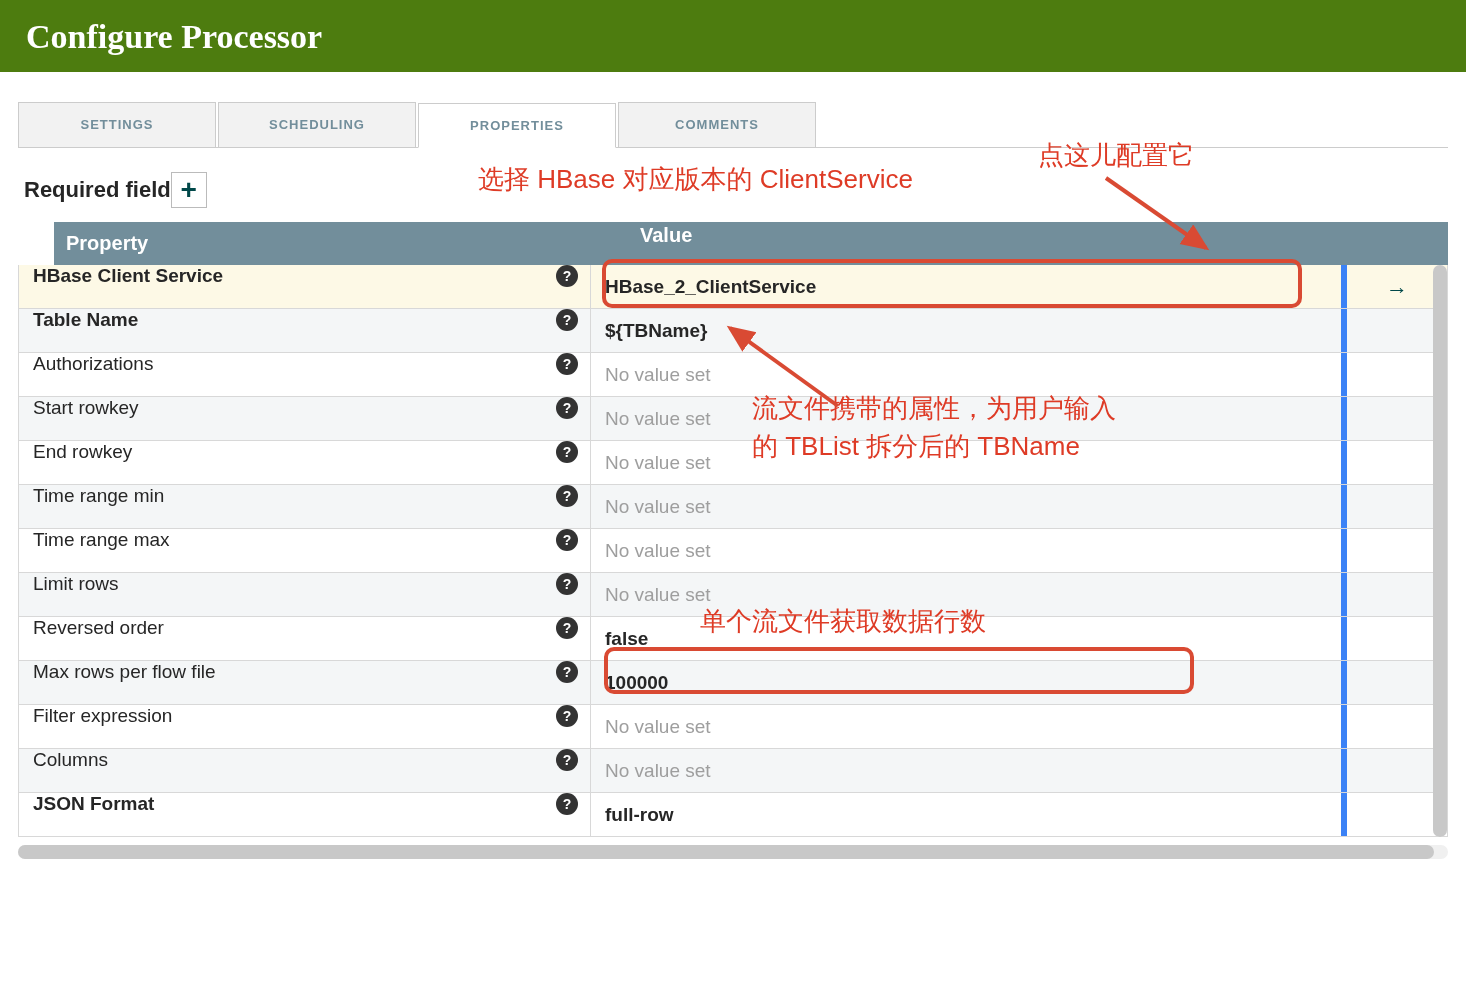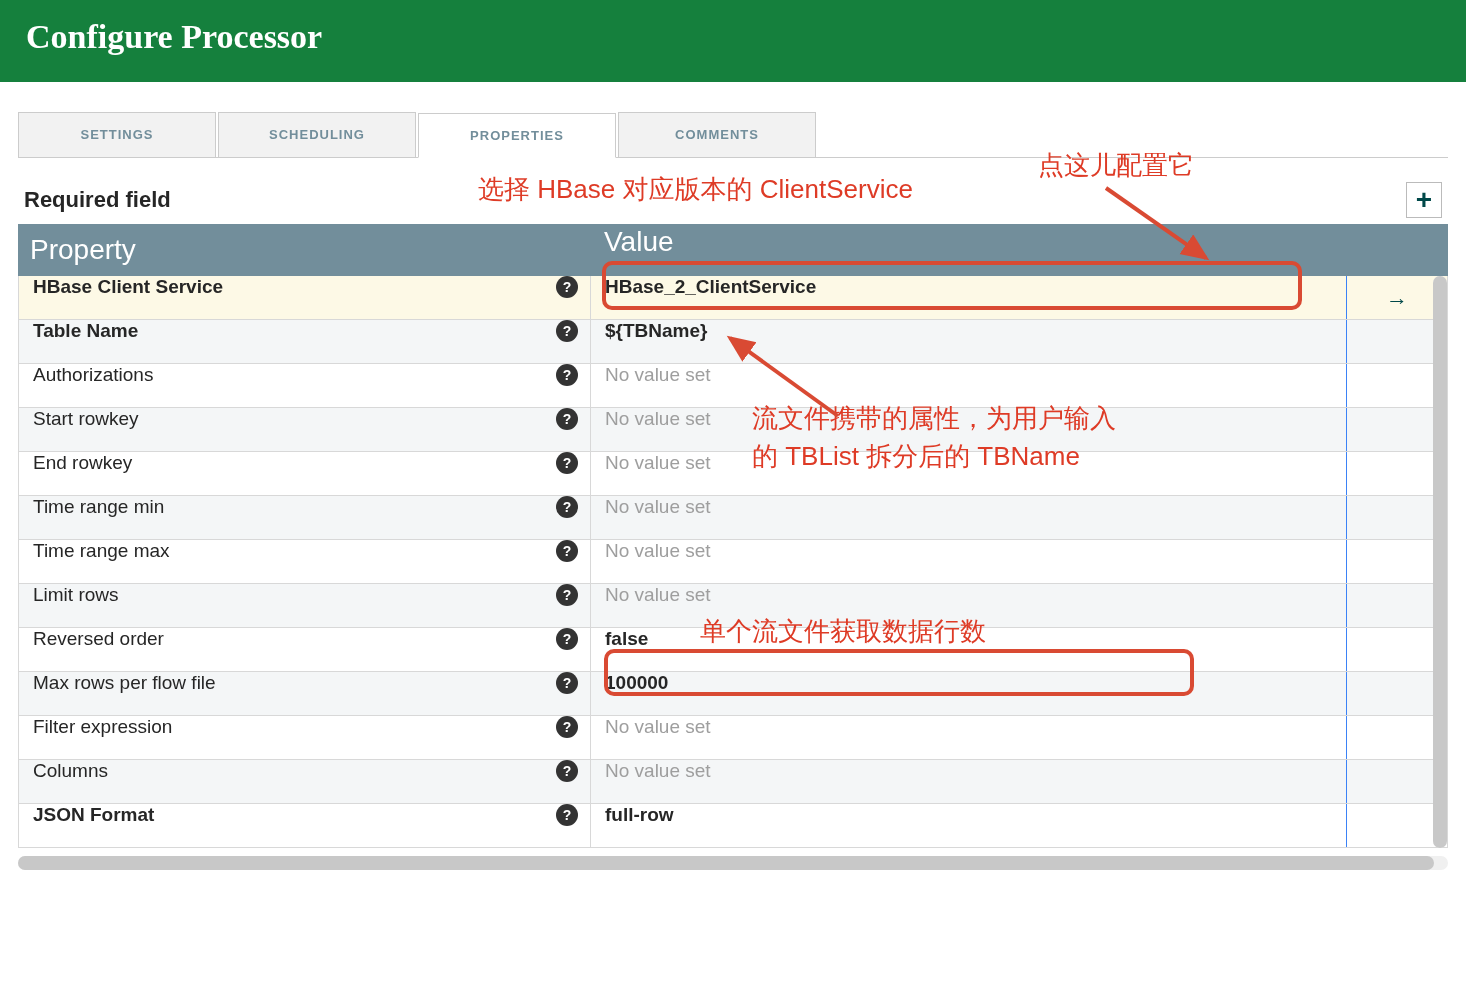--- a/index.html
+++ b/index.html
@@ -1,21 +1,21 @@
 <!DOCTYPE html>
 <html><head>
 <meta charset="utf-8">
 <style>
   * { box-sizing: border-box; }
   html, body { margin: 0; padding: 0; font-family: "Helvetica Neue", Arial, sans-serif; color: #262626; background: #fff; }
   body { width: 1466px; height: 1000px; overflow: hidden; }
 
   .header-bar {
-    background: #15803d;
-    padding: 18px 26px 26px;
+    background: #4d7c0f;
+    padding: 18px 26px 16px;
   }
   .header-bar h1 {
     margin: 0;
     font-size: 34px;
     font-weight: 700;
     color: #fff;
     font-family: Georgia, 'Times New Roman', serif;
   }
 
   .dialog-body { padding: 30px 18px 0 18px; position: relative; }
@@ -30,32 +30,33 @@
     letter-spacing: 1px;
     color: #728e9b;
     background: #f2f2f2;
     border: 1px solid #ccc;
     border-bottom: none;
     margin-right: 2px;
     cursor: pointer;
   }
   .tab.active { background: #fff; border-bottom: 1px solid #fff; position: relative; top: 1px; }
 
-  .req-row { display: flex; justify-content: space-between; align-items: center; margin: 24px 6px 6px 6px; position: relative; }
+  .req-row { display: flex; align-items: center; margin: 24px 6px 14px 6px; position: relative; }
   .req-label { font-size: 22px; font-weight: 700; color: #262626; }
   .add-btn {
     width: 36px; height: 36px; border: 1px solid #bbb; background: #fff;
     display: flex; align-items: center; justify-content: center;
     font-size: 28px; font-weight: 700; color: #004849; cursor: pointer;
   }
 
   .table-wrap { margin: 0 0 0 0; position: relative; }
   .thead {
-    display: flex; background: #728e9b; color: #fff; font-weight: 400;
-    font-size: 28px;
+    display: flex; background: #728e9b; color: #fff; font-weight: 700;
+    font-size: 20px;
+    margin-left: 36px;
   }
   .thead .col-prop { width: 572px; padding: 10px 12px; }
   .thead .col-val  { flex: 1; padding: 2px 14px; }
 
   .rows { border-left: 1px solid #d8d8d8; border-right: 1px solid #d8d8d8; position: relative; }
   .row {
     display: flex; align-items: center; min-height: 43px;
     border-bottom: 1px solid #d8d8d8; font-size: 19px;
   }
   .row:nth-child(odd) { background: #fff; }
@@ -69,22 +70,22 @@
   }
   .cell-prop .pname { color: #262626; }
   .cell-prop .pname.bold { font-weight: 700; }
   .help-ic {
     width: 22px; height: 22px; flex: 0 0 22px; border-radius: 50%;
     background: #333; color: #fff; font-size: 14px; font-weight: 700;
     display: flex; align-items: center; justify-content: center;
   }
 
   .cell-val {
-    flex: 1; display: flex; justify-content: space-between;
-    padding: 0 14px; min-height: 43px; border-right: 1px solid #3b82f6;
+    flex: 1; display: flex; align-items: center; justify-content: space-between;
+    padding: 0 14px; min-height: 43px; border-right: 6px solid #3b82f6;
   }
   .cell-val .vtext { color: #262626; font-weight: 600; }
   .cell-val .vtext.unset { color: #9e9e9e; font-weight: 400; }
   .cell-act { width: 100px; display: flex; align-items: center; justify-content: center; min-height: 43px; }
 
   .goto-ic { font-size: 22px; color: #004849; font-weight: 700; }
 
   .box-red { position: absolute; border: 4px solid #d94a33; border-radius: 10px; pointer-events: none; }
   .ann { position: absolute; color: #de3b26; font-size: 26px; font-weight: 500; pointer-events: none; white-space: nowrap; }
 

